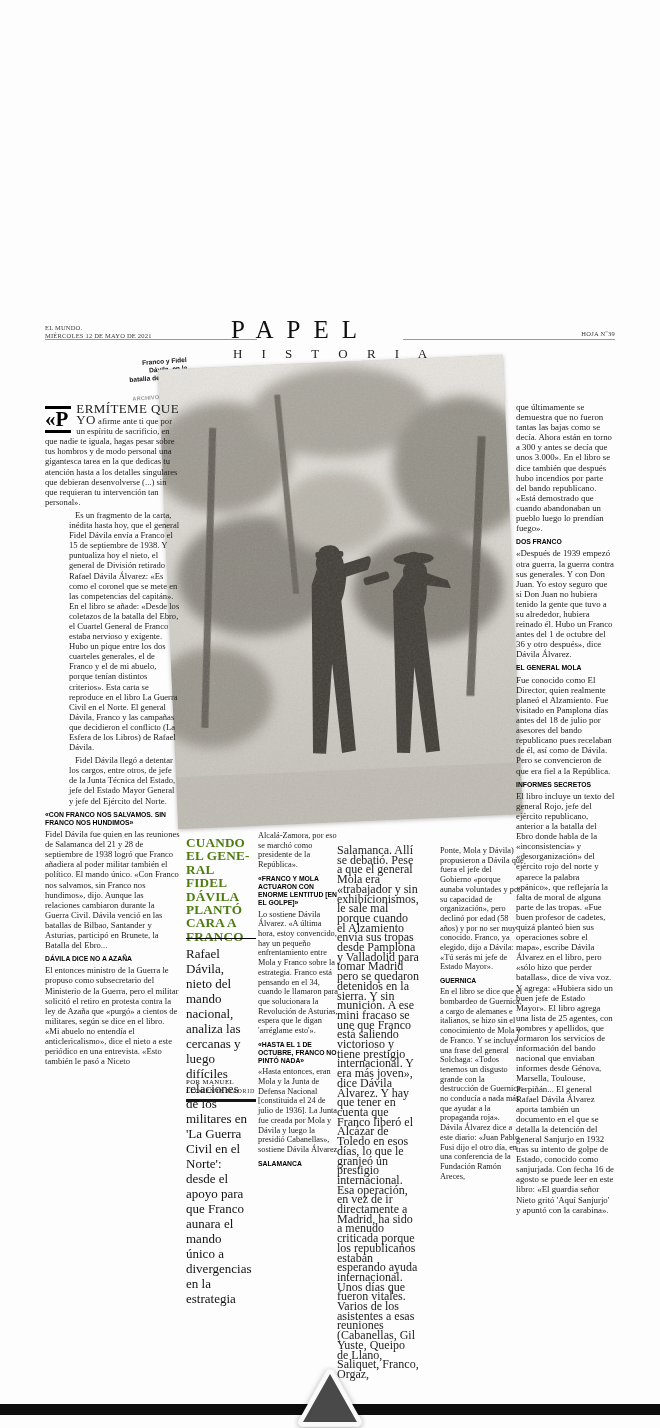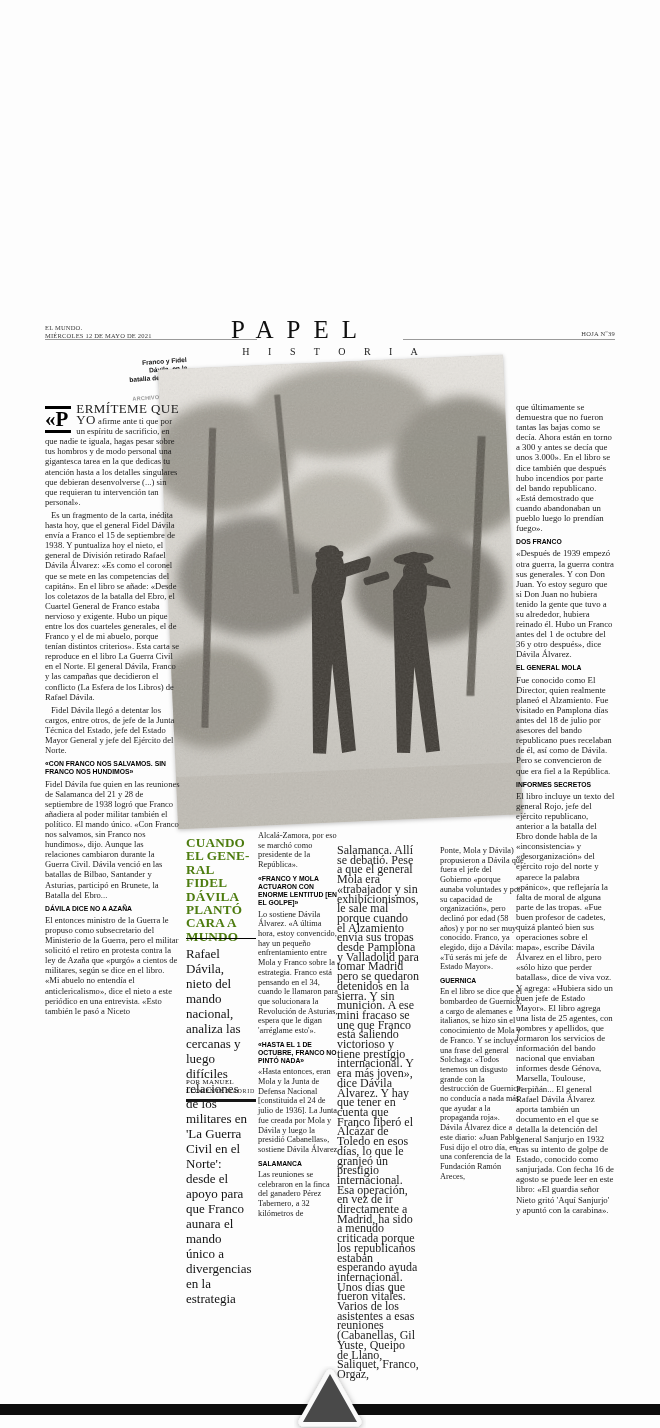--- a/index.html
+++ b/index.html
@@ -5,39 +5,39 @@
   html,body{margin:0;padding:0;}
   body{width:660px;height:1428px;position:relative;background:#fdfdfd;
        font-family:"Liberation Serif",serif;color:#1c1c1c;overflow:hidden;}
   .abs{position:absolute;}
 
   
   .masthead-left{left:45px;top:324px;font-size:6.5px;line-height:7.5px;color:#3a3a3a;
                  letter-spacing:.2px;text-transform:uppercase;}
   .section-title{left:0;width:588px;top:316px;text-align:center;font-size:25px;
                  letter-spacing:13px;text-indent:13px;color:#101010;}
-  .section-subtitle{left:0;width:660px;top:346px;text-align:center;font-size:10px;
+  .section-subtitle{left:0;width:660px;top:346px;text-align:center;font-size:13px;
                  letter-spacing:8px;text-indent:8px;color:#222;}
   .masthead-right{right:45px;top:330px;font-size:6.5px;color:#3a3a3a;letter-spacing:.3px;}
   .rule{background:#9a9a9a;height:1px;}
   .rule-left{left:45px;top:339px;width:212px;}
   .rule-right{left:403px;top:339px;width:212px;}
 
   
   .photo{left:168px;top:362px;width:345px;height:460px;transform:rotate(-2.5deg);
          box-shadow:0 1px 4px rgba(0,0,0,.25);background:#d8d5d0;}
   .caption{left:128px;top:358px;width:60px;text-align:right;transform:rotate(-4deg);
            font-family:"Liberation Sans",sans-serif;font-weight:bold;font-size:6.6px;
            line-height:8px;color:#101010;}
   .credit{display:block;margin-top:3px;color:#9a9a9a;font-size:5.6px;letter-spacing:.2px;}
 
   
   .col{position:absolute;font-size:8.6px;line-height:10.1px;color:#1c1c1c;}
   .col p{margin:0 0 3px 0;}
-  .col p.ind{text-indent:6px;}
+  .col p.ind{text-indent:6px;margin-left:24px;}
   .kicker{font-family:"Liberation Sans",sans-serif;font-weight:bold;font-size:6.8px;
           line-height:8.2px;color:#000;margin:5px 0 2px 0;letter-spacing:0;}
   .c1{left:45px;top:404px;width:135px;}
   .c3{left:250px;top:831px;width:80px;font-size:8.3px;line-height:9.7px;margin-left:8px;}
   .c4{left:337px;top:846px;width:82px;font-size:12px;line-height:9.7px;}
   .c5{left:424px;top:846px;width:84px;font-size:8.3px;line-height:9.7px;margin-left:16px;}
   .c6{left:516px;top:402px;width:99px;font-size:8.8px;line-height:10.1px;}
 
   .dropcap{float:left;font-size:21px;line-height:19px;font-weight:bold;color:#000;
            border-top:3px solid #000;border-bottom:3px solid #000;
@@ -137,38 +137,37 @@
   <p>El entonces ministro de la Guerra le propuso como subsecretario del Ministerio de la Guerra, pero el militar solicitó el retiro en protesta contra la ley de Azaña que «purgó» a cientos de militares, según se dice en el libro. «Mi abuelo no entendía el anticlericalismo», dice el nieto a este periódico en una entrevista. «Esto también le pasó a Niceto</p>
 </div>
 
 <div class="abs headline">
   <div>CUANDO</div>
   <div>EL GENE-</div>
   <div>RAL FIDEL</div>
   <div>DÁVILA</div>
   <div>PLANTÓ</div>
   <div>CARA A</div>
-  <div>MUNDO</div>
+  <div>FRANCO</div>
 </div>
 <div class="abs headline-rule"></div>
 <div class="abs deck">Rafael Dávila, nieto del mando nacional, analiza las cercanas y luego difíciles relaciones de los militares en 'La Guerra Civil en el Norte': desde el apoyo para que Franco aunara el mando único a divergencias en la estrategia</div>
 <div class="abs byline">
   <span>POR MANUEL LLORENTE</span>
   <span class="city">MADRID</span>
 </div>
 <div class="abs byline-rule"></div>
 
 <div class="col c3">
   <p>Alcalá-Zamora, por eso se marchó como presidente de la República».</p>
   <div class="kicker">«FRANCO Y MOLA ACTUARON CON ENORME LENTITUD [EN EL GOLPE]»</div>
   <p>Lo sostiene Dávila Álvarez. «A última hora, estoy convencido, hay un pequeño enfrentamiento entre Mola y Franco sobre la estrategia. Franco está pensando en el 34, cuando le llamaron para que solucionara la Revolución de Asturias, espera que le digan 'arréglame esto'».</p>
   <div class="kicker">«HASTA EL 1 DE OCTUBRE, FRANCO NO PINTÓ NADA»</div>
   <p>«Hasta entonces, eran Mola y la Junta de Defensa Nacional [constituida el 24 de julio de 1936]. La Junta fue creada por Mola y Dávila y luego la presidió Cabanellas», sostiene Dávila Álvarez</p>
   <div class="kicker">SALAMANCA</div>
-  <p>Las reuniones se celebraron en la finca del ganadero Pérez Tabernero, a 32 kilómetros de</p>
 </div>
 
 <div class="col c4">
   <p>Salamanca. Allí se debatió. Pese a que el general Mola era «trabajador y sin exhibicionismos, le sale mal porque cuando el Alzamiento envía sus tropas desde Pamplona y Valladolid para tomar Madrid pero se quedaron detenidos en la sierra. Y sin munición. A ese mini fracaso se une que Franco está saliendo victorioso y tiene prestigio internacional. Y era más joven», dice Dávila Álvarez. Y hay que tener en cuenta que Franco liberó el Alcázar de Toledo en esos días, lo que le granjeó un prestigio internacional. Esa operación, en vez de ir directamente a Madrid, ha sido a menudo criticada porque los republicanos estaban esperando ayuda internacional. Unos días que fueron vitales. Varios de los asistentes a esas reuniones (Cabanellas, Gil Yuste, Queipo de Llano, Saliquet, Franco, Orgaz,</p>
 </div>
 
 <div class="col c5">
   <p>Ponte, Mola y Dávila) propusieron a Dávila que fuera el jefe del Gobierno «porque aunaba voluntades y por su capacidad de organización», pero declinó por edad (58 años) y por no ser muy conocido. Franco, ya elegido, dijo a Dávila: «Tú serás mi jefe de Estado Mayor».</p>
   <div class="kicker">GUERNICA</div>
   <p>En el libro se dice que el bombardeo de Guernica, a cargo de alemanes e italianos, se hizo sin el conocimiento de Mola y de Franco. Y se incluye una frase del general Solchaga: «Todos tenemos un disgusto grande con la destrucción de Guernica; no conducía a nada más que ayudar a la propaganda roja». Dávila Álvarez dice a este diario: «Juan Pablo Fusi dijo el otro día, en una conferencia de la Fundación Ramón Areces,</p>

